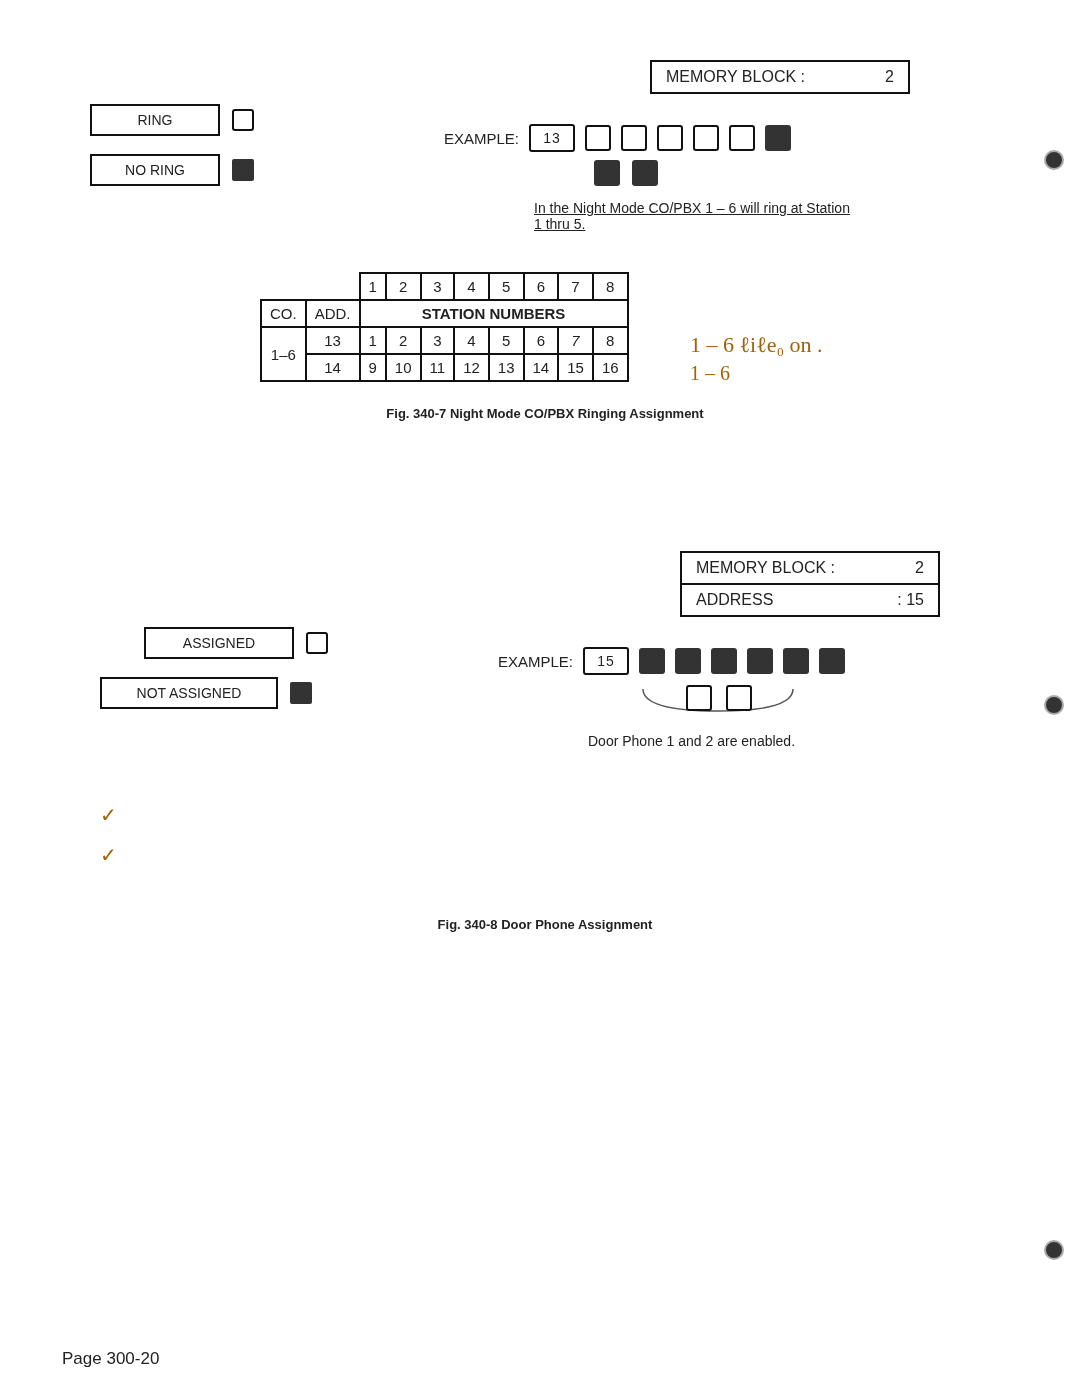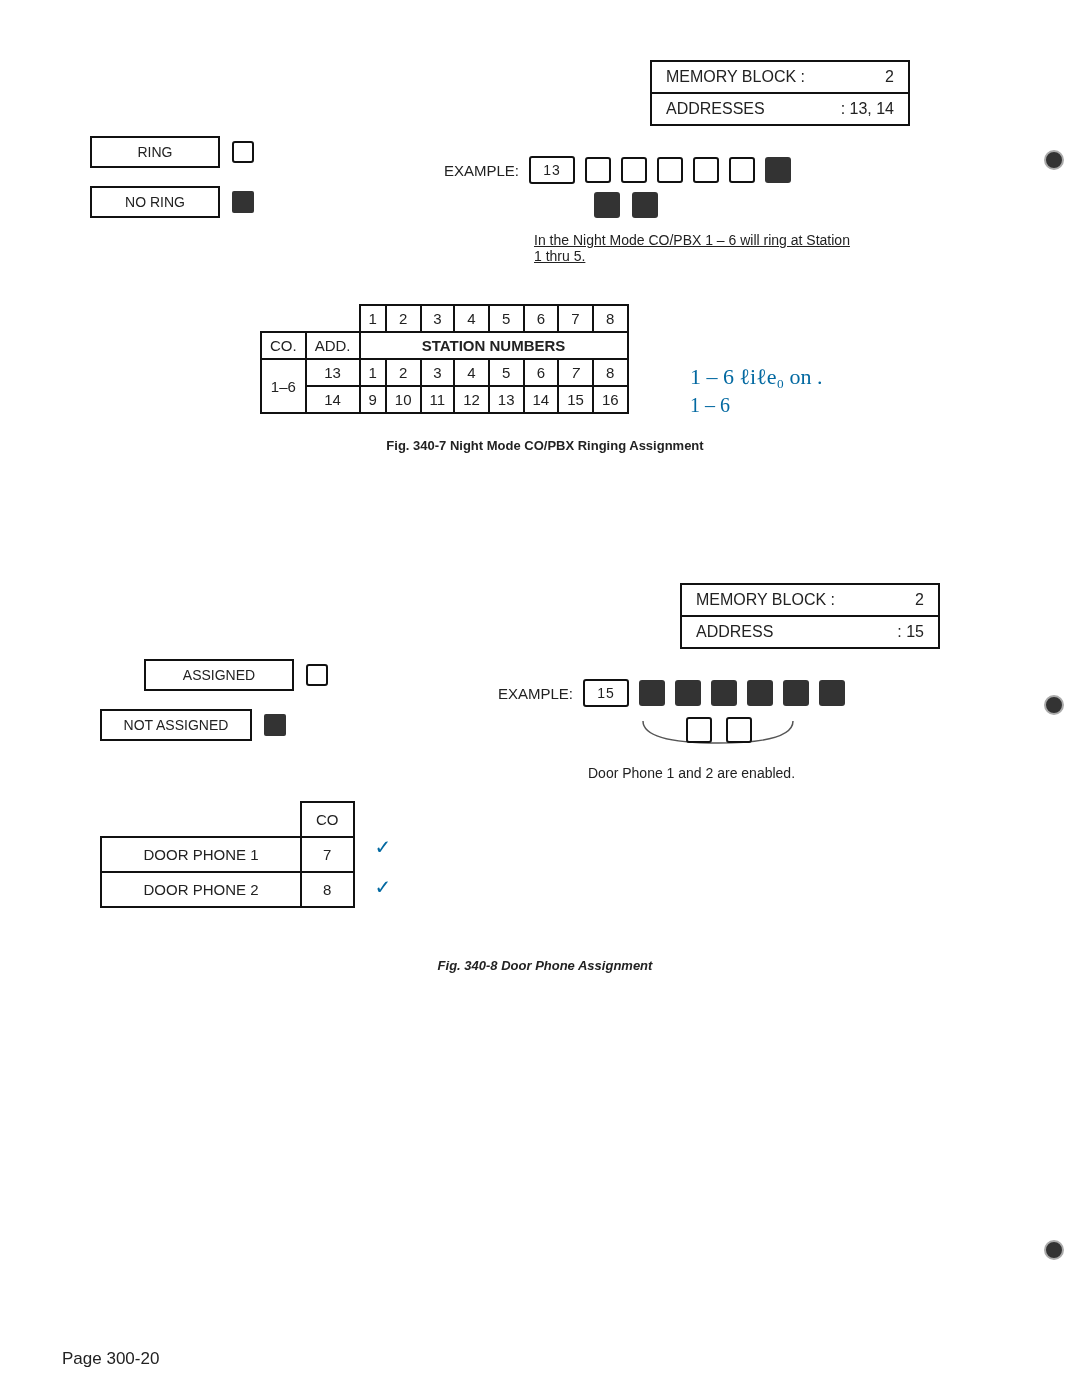--- a/index.html
+++ b/index.html
@@ -44,21 +44,21 @@
   th, td { border: 2px solid #111; padding: 4px 8px; text-align: center; font-size: 15px; font-weight: normal; }
 
   
   .caption { text-align: center; font-weight: bold; font-size: 13px; margin-top: 24px; }
 
   
   .dp-table td { padding: 8px 14px; }
 
   .handwriting {
     font-family: "Comic Sans MS", cursive;
-    color: #0369a1;
+    color: #a16207;
     position: absolute;
   }
 
   .tick { font-family: "Segoe UI Symbol", sans-serif; }
 
   .footer { position: absolute; bottom: 30px; left: 62px; font-size: 17px; margin-top: 8px; }
   .hole { position: absolute; right: 16px; width: 20px; height: 20px; background: #333; border-radius: 50%; border: 2px solid #aaa; }
 </style>
 </head>
 <body>
@@ -67,24 +67,20 @@
 <div class="hole" style="top:695px;"></div>
 <div class="hole" style="top:1240px;"></div>
 
 <div class="page">
 
   <div style="display:flex; justify-content:flex-end; margin-right:110px;">
     <div class="mem-card box">
       <div class="row">
         <span>MEMORY BLOCK  :</span>
         <span>2</span>
-      </div>
-      <div class="row">
-        <span>ADDRESSES</span>
-        <span>: 13, 14</span>
       </div>
     </div>
   </div>
 
   <div style="display:flex; align-items:flex-start; gap:60px; margin-top:10px;">
     <div class="legend" style="margin-left:20px;">
       <div class="legend-row">
         <div class="legend-cell">RING</div>
         <div class="sq open"></div>
       </div>
@@ -181,21 +177,21 @@
       </div>
     </div>
 
     <div style="display:flex; align-items:flex-start; gap:50px; margin-top:10px;">
       <div class="legend" style="margin-left:30px;">
         <div class="legend-row">
           <div class="legend-cell" style="width:150px;margin-left:44px;">ASSIGNED</div>
           <div class="sq open"></div>
         </div>
         <div class="legend-row">
-          <div class="legend-cell" style="width:152px;">NOT ASSIGNED</div>
+          <div class="legend-cell" style="width:178px;">NOT ASSIGNED</div>
           <div class="sq solid"></div>
         </div>
       </div>
 
       <div style="flex:1; margin-top:20px;">
         <div class="ex-row" style="margin-left:120px;">
           <div style="font-size:15px;">EXAMPLE:</div>
           <div class="ex-chip">
             <span>15</span>
           </div>
@@ -213,40 +209,24 @@
           <div style="position:absolute; top:4px; left:48px; display:flex; gap:14px;">
             <div class="ex-sq open"></div>
             <div class="ex-sq open"></div>
           </div>
         </div>
         <div style="font-size:14px; margin:8px 0 0 210px;">Door Phone 1 and 2 are enabled.</div>
       </div>
     </div>
 
     <div style="display:flex; align-items:flex-start; gap:20px; margin-top:20px; margin-left:30px;">
-      <table class="dp-table">
-        <tbody>
-            <tr>
-          <td style="border:none;"></td>
-          <td>CO</td>
-        </tr>
-        <tr>
-          <td style="width:200px;">DOOR PHONE 1</td>
-          <td style="width:50px;">7</td>
-        </tr>
-        <tr>
-          <td>DOOR PHONE 2</td>
-          <td>8</td>
-        </tr>
-      </tbody>
-        </table>
       <div style="display:flex; flex-direction:column; gap:16px; margin-top:34px;">
         <span class="tick handwriting" style="position:static;font-size:20px;">✓</span>
         <span class="tick handwriting" style="position:static;font-size:20px;">✓</span>
       </div>
     </div>
 
-    <div class="caption" style="margin-top:50px;font-style:italic;">Fig. 340-8    Door Phone Assignment</div>
+    <div class="caption" style="margin-top:50px;">Fig. 340-8    Door Phone Assignment</div>
   </div>
 
 </div>
 
 <div class="footer">Page 300-20</div>
 
 </body></html>

